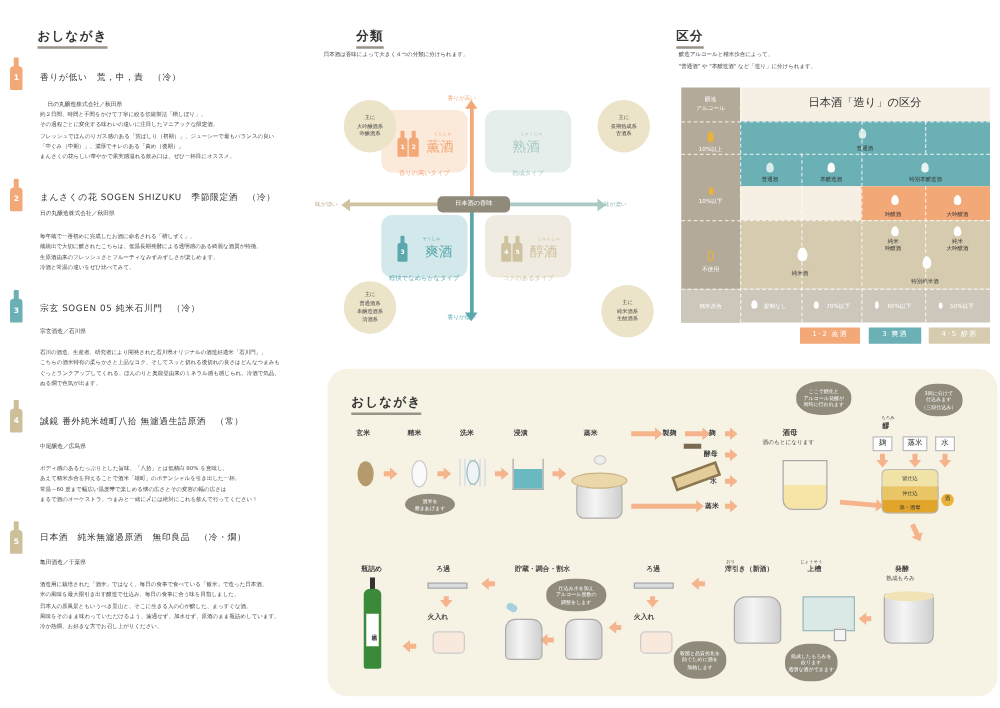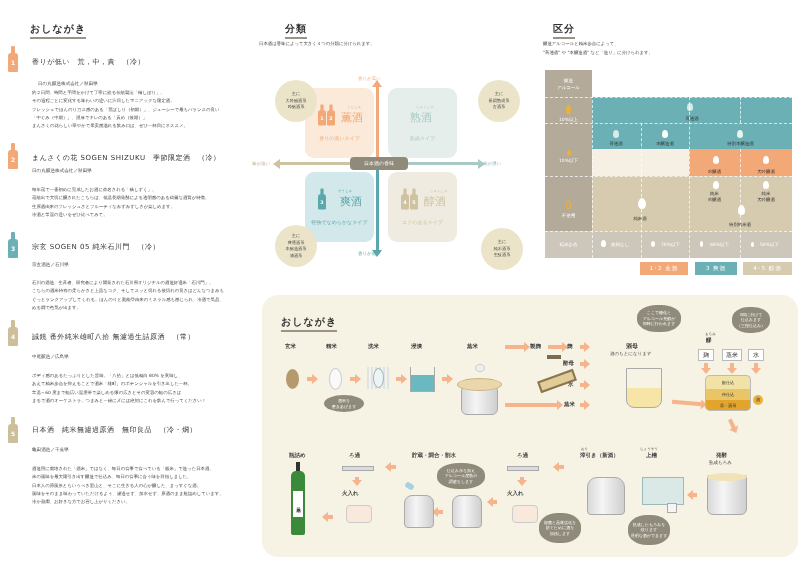--- a/index.html
+++ b/index.html
@@ -9,21 +9,21 @@
 
 .lc{left:0;top:0;width:255px;height:566px}
 .bottle{position:absolute;left:8px;width:10px;height:26px}
 .bottle .neck{position:absolute;left:3px;top:0;width:4px;height:8px;border-radius:1px 1px 0 0}
 .bottle .body{position:absolute;left:0;top:7px;width:10px;height:19px;border-radius:3px 3px 1px 1px}
 .bottle .num{position:absolute;left:0;top:13px;width:10px;text-align:center;color:#fff;font-size:6px;font-weight:bold}
 .iname{position:absolute;left:32px;font-size:7px;color:#333;letter-spacing:.5px;white-space:nowrap}
 .imaker{position:absolute;left:32px;font-size:4.6px;color:#444;white-space:nowrap}
 .idesc{position:absolute;left:32px;font-size:4.4px;color:#444;line-height:8.3px;white-space:nowrap}
 
-.quad{position:absolute;width:69px;height:70px;border-radius:9px}
+.quad{position:absolute;width:69px;height:50px;border-radius:9px}
 .qname{position:absolute;font-size:11px;white-space:nowrap}
 .qruby{position:absolute;font-size:3.5px;white-space:nowrap}
 .qtype{position:absolute;font-size:5px;white-space:nowrap;left:0;width:100%;text-align:center}
 .bubble{position:absolute;width:42px;height:42px;border-radius:50%;background:#ece4c9;font-size:4.2px;line-height:6.5px;text-align:center;color:#444;display:flex;flex-direction:column;justify-content:center}
 .axl{position:absolute;font-size:4.5px;white-space:nowrap}
 
 .tb{position:absolute;left:545px;top:70px;width:247px;height:188px}
 .cell{position:absolute;font-size:4.4px;color:#333;text-align:center}
 .lbl{color:#fff;font-size:4.5px}
 .drop{position:absolute;width:6px;height:8px;background:#fff;border-radius:50% 50% 50% 50%/60% 60% 40% 40%}
@@ -217,30 +217,31 @@
       </div>
       <div class="bubble" style="left: 226px; top: 228px;">
         <div>主に</div>
         <div>純米酒系</div>
         <div>生酛酒系</div>
       </div>
     </div>
 </div>
 
 <div class="abs" style="left:540px;top:0;width:260px;height:290px">
-  <div class="abs" style="left:13px;top:17px"><span class="h2">区分</span></div>
+  <div class="abs" style="left:1px;top:17px"><span class="h2">区分</span></div>
   <div class="abs" style="left:3px;top:41px;font-size:4.4px;color:#444;white-space:nowrap">醸造アルコールと精米歩合によって、</div>
   <div class="abs" style="left:3px;top:50px;font-size:4.4px;color:#444;white-space:nowrap">"普通酒" や "本醸造酒" など「造り」に分けられます。</div>
 </div>
 
 <div class="tb">
 
   <div class="abs" style="left:0;top:0;width:47px;height:188px;background:#b3aa9a"></div>
   <div class="abs" style="left:0;top:161px;width:247px;height:27px;background:#cdc7bb"></div>
 
+  <div class="abs" style="left:47px;top:0;width:200px;height:27px;background:#f6efe4;font-size:9px;text-align:center;line-height:27px;color:#333">日本酒「造り」の区分</div>
   <div class="abs lbl" style="left:0;top:7px;width:47px;text-align:center;line-height:7px;white-space:pre">醸造
 アルコール</div>
 
   <div class="abs" style="left:47px;top:27px;width:200px;height:52px;background:#6bb0b4"></div>
 
   <div class="abs" style="left:47px;top:79px;width:97px;height:27px;background:#f6efe4"></div>
   <div class="abs" style="left:144px;top:79px;width:103px;height:27px;background:#f3a878"></div>
 
   <div class="abs" style="left:47px;top:106px;width:200px;height:55px;background:#d6cbae"></div>
 

